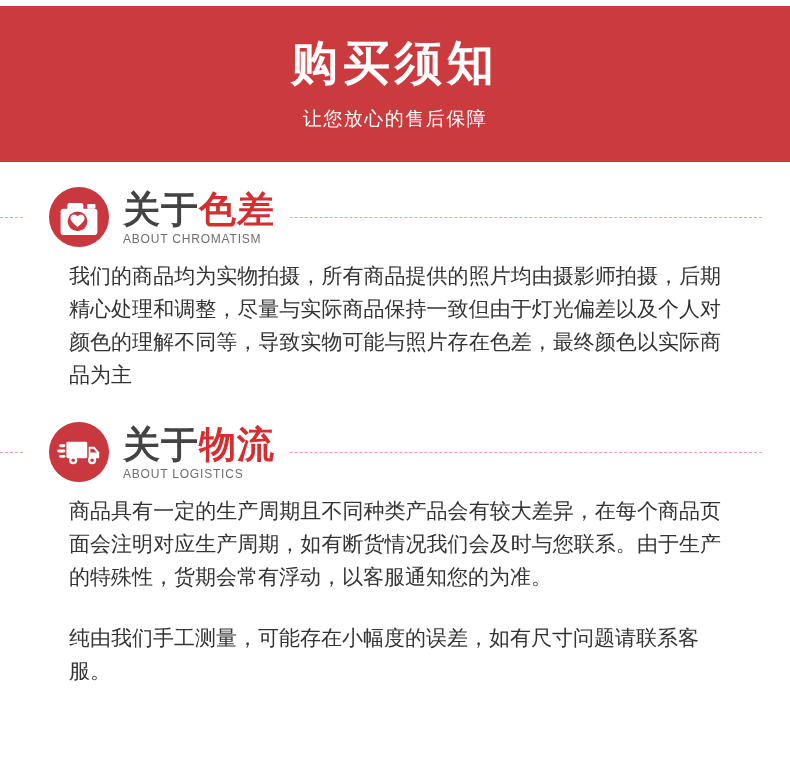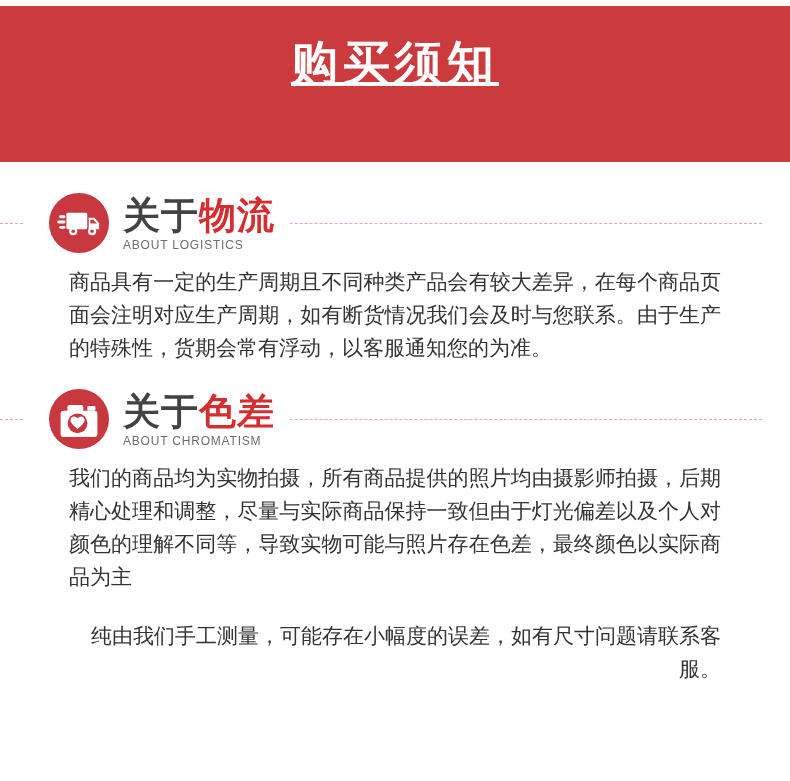--- a/index.html
+++ b/index.html
@@ -19,21 +19,20 @@
     background: #cb3a3d;
     color: #ffffff;
     text-align: center;
     padding-top: 31px;
   }
   .banner-title {
     font-size: 47px;
     font-weight: bold;
     letter-spacing: 5px;
     line-height: 1.1;
-    text-decoration: underline;
   }
   .banner-subtitle {
     font-size: 19px;
     margin-top: 17px;
     letter-spacing: 1.5px;
   }
 
   
   .section { position: relative; }
   .section-1 { margin-top: 24px; }
@@ -77,29 +76,51 @@
 
   .section-body {
     width: 652px;
     margin: 11px auto 0;
     font-size: 21px;
     color: #333333;
     line-height: 33px;
     text-align: justify;
     text-justify: inter-ideograph;
   }
-  .section-body.center { text-align: right; font-family: Liberation Mono, monospace; }
+  .section-body.center { text-align: left; }
 </style>
 </head>
 <body>
 
 <div class="page">
 
   <div class="banner">
     <div class="banner-title">购买须知</div>
+    <div class="banner-subtitle">让您放心的售后保障</div>
+  </div>
+
+  <div class="section section-1">
+    <div class="section-header">
+      <div class="dash-line"></div>
+      <div class="header-inner">
+        <svg class="icon-circle" viewBox="0 0 64 64">
+          <circle cx="32" cy="32" r="31" fill="#c8383e"></circle>
+          <path d="M20 24 v-4.2 a2.2 2.2 0 0 1 2.2 -2.2 h12 a2.2 2.2 0 0 1 2.2 2.2 V24 z" fill="#ffffff"></path>
+          <rect x="40.5" y="18.5" width="8.5" height="5" rx="1.2" fill="#ffffff"></rect>
+          <rect x="13" y="23.5" width="38" height="27" rx="3" fill="#ffffff"></rect>
+          <circle cx="30.5" cy="36.5" r="10.2" fill="#c8383e"></circle>
+          <path d="M30.5 42.2 C28.8 40.5 23.2 36.8 23.2 33.2 C23.2 30.9 25 29.3 26.9 29.3 C28.3 29.3 29.7 30.1 30.5 31.4 C31.3 30.1 32.7 29.3 34.1 29.3 C36 29.3 37.8 30.9 37.8 33.2 C37.8 36.8 32.2 40.5 30.5 42.2 Z" fill="#ffffff"></path>
+        </svg>
+        <div class="title-block">
+          <div class="section-title"><span>关于</span><span class="accent">色差</span></div>
+          <div class="subtitle-en">ABOUT CHROMATISM</div>
+        </div>
+      </div>
+    </div>
+    <div class="section-body">我们的商品均为实物拍摄，所有商品提供的照片均由摄影师拍摄，后期精心处理和调整，尽量与实际商品保持一致但由于灯光偏差以及个人对颜色的理解不同等，导致实物可能与照片存在色差，最终颜色以实际商品为主</div>
   </div>
 
   <div class="section section-2">
     <div class="section-header">
       <div class="dash-line"></div>
       <div class="header-inner">
         <svg class="icon-circle" viewBox="0 0 64 64">
           <circle cx="32" cy="32" r="31" fill="#c8383e"></circle>
           <rect x="19" y="21.5" width="21.5" height="17" rx="1.5" fill="#ffffff"></rect>
           <path d="M42 26.5 h6 l4.8 5.8 v6.2 h-10.8 z" fill="#ffffff"></path>
@@ -114,38 +135,17 @@
         </svg>
         <div class="title-block">
           <div class="section-title"><span>关于</span><span class="accent">物流</span></div>
           <div class="subtitle-en">ABOUT LOGISTICS</div>
         </div>
       </div>
     </div>
     <div class="section-body">商品具有一定的生产周期且不同种类产品会有较大差异，在每个商品页面会注明对应生产周期，如有断货情况我们会及时与您联系。由于生产的特殊性，货期会常有浮动，以客服通知您的为准。</div>
   </div>
 
-  <div class="section section-1">
-    <div class="section-header">
-      <div class="dash-line"></div>
-      <div class="header-inner">
-        <svg class="icon-circle" viewBox="0 0 64 64">
-          <circle cx="32" cy="32" r="31" fill="#c8383e"></circle>
-          <path d="M20 24 v-4.2 a2.2 2.2 0 0 1 2.2 -2.2 h12 a2.2 2.2 0 0 1 2.2 2.2 V24 z" fill="#ffffff"></path>
-          <rect x="40.5" y="18.5" width="8.5" height="5" rx="1.2" fill="#ffffff"></rect>
-          <rect x="13" y="23.5" width="38" height="27" rx="3" fill="#ffffff"></rect>
-          <circle cx="30.5" cy="36.5" r="10.2" fill="#c8383e"></circle>
-          <path d="M30.5 42.2 C28.8 40.5 23.2 36.8 23.2 33.2 C23.2 30.9 25 29.3 26.9 29.3 C28.3 29.3 29.7 30.1 30.5 31.4 C31.3 30.1 32.7 29.3 34.1 29.3 C36 29.3 37.8 30.9 37.8 33.2 C37.8 36.8 32.2 40.5 30.5 42.2 Z" fill="#ffffff"></path>
-        </svg>
-        <div class="title-block">
-          <div class="section-title"><span>关于</span><span class="accent">色差</span></div>
-          <div class="subtitle-en">ABOUT CHROMATISM</div>
-        </div>
-      </div>
-    </div>
-    <div class="section-body">我们的商品均为实物拍摄，所有商品提供的照片均由摄影师拍摄，后期精心处理和调整，尽量与实际商品保持一致但由于灯光偏差以及个人对颜色的理解不同等，导致实物可能与照片存在色差，最终颜色以实际商品为主</div>
-  </div>
-
   <div class="section section-3">
     <div class="section-body center">纯由我们手工测量，可能存在小幅度的误差，如有尺寸问题请联系客服。</div>
   </div>
 
 </div>
 
 </body></html>

